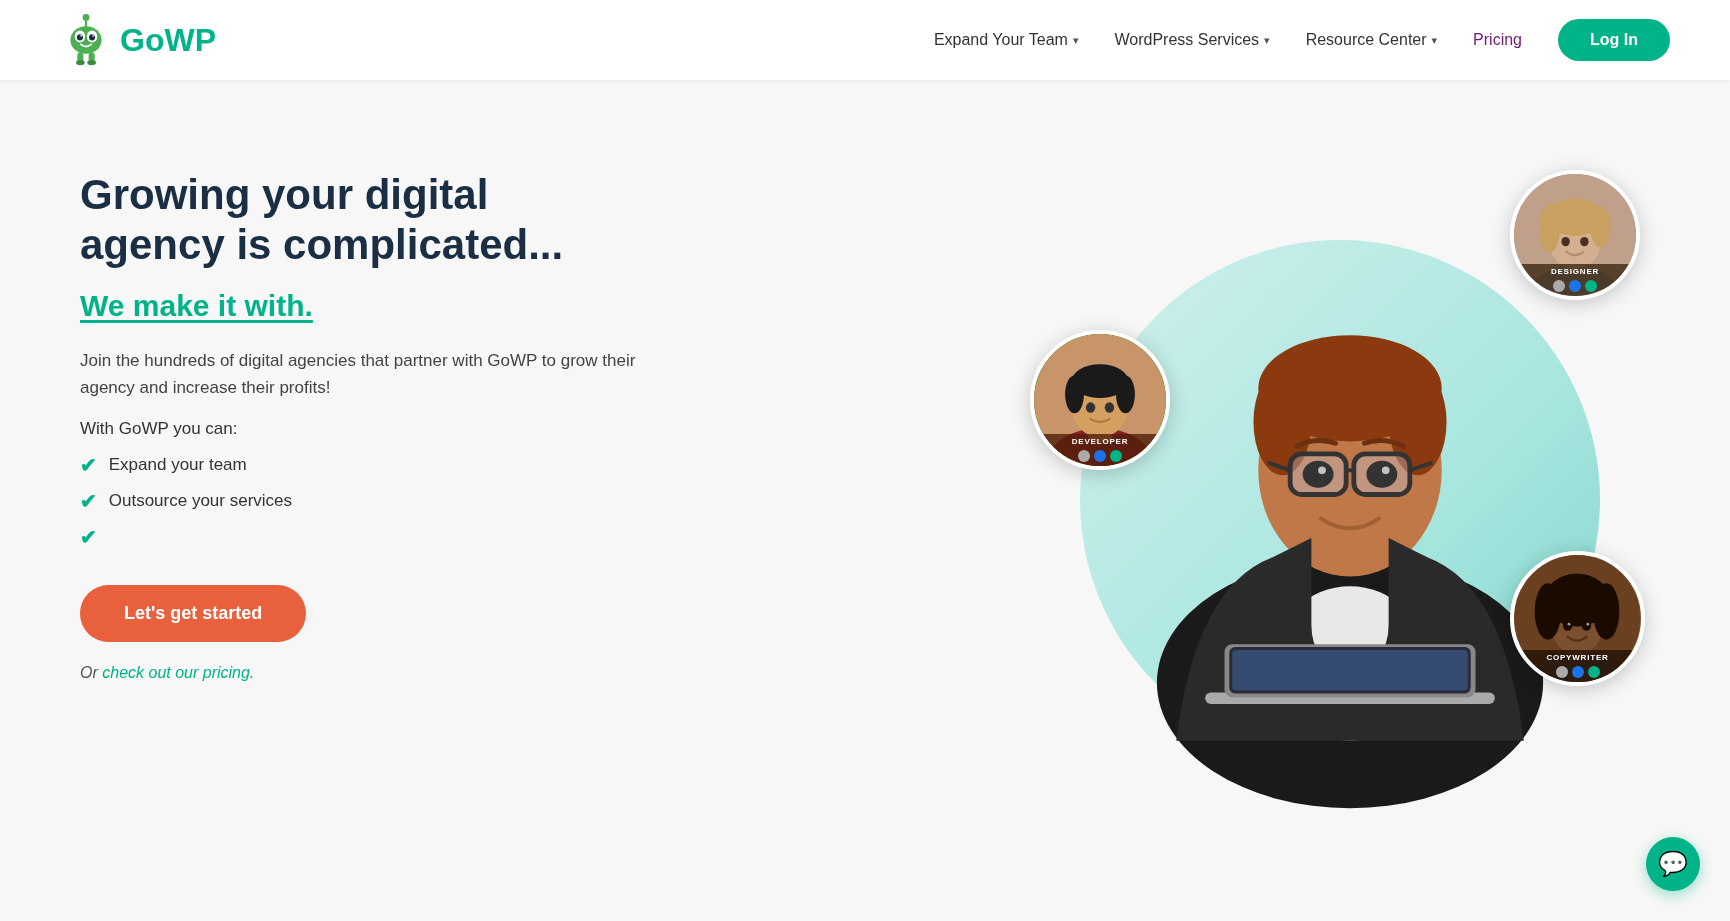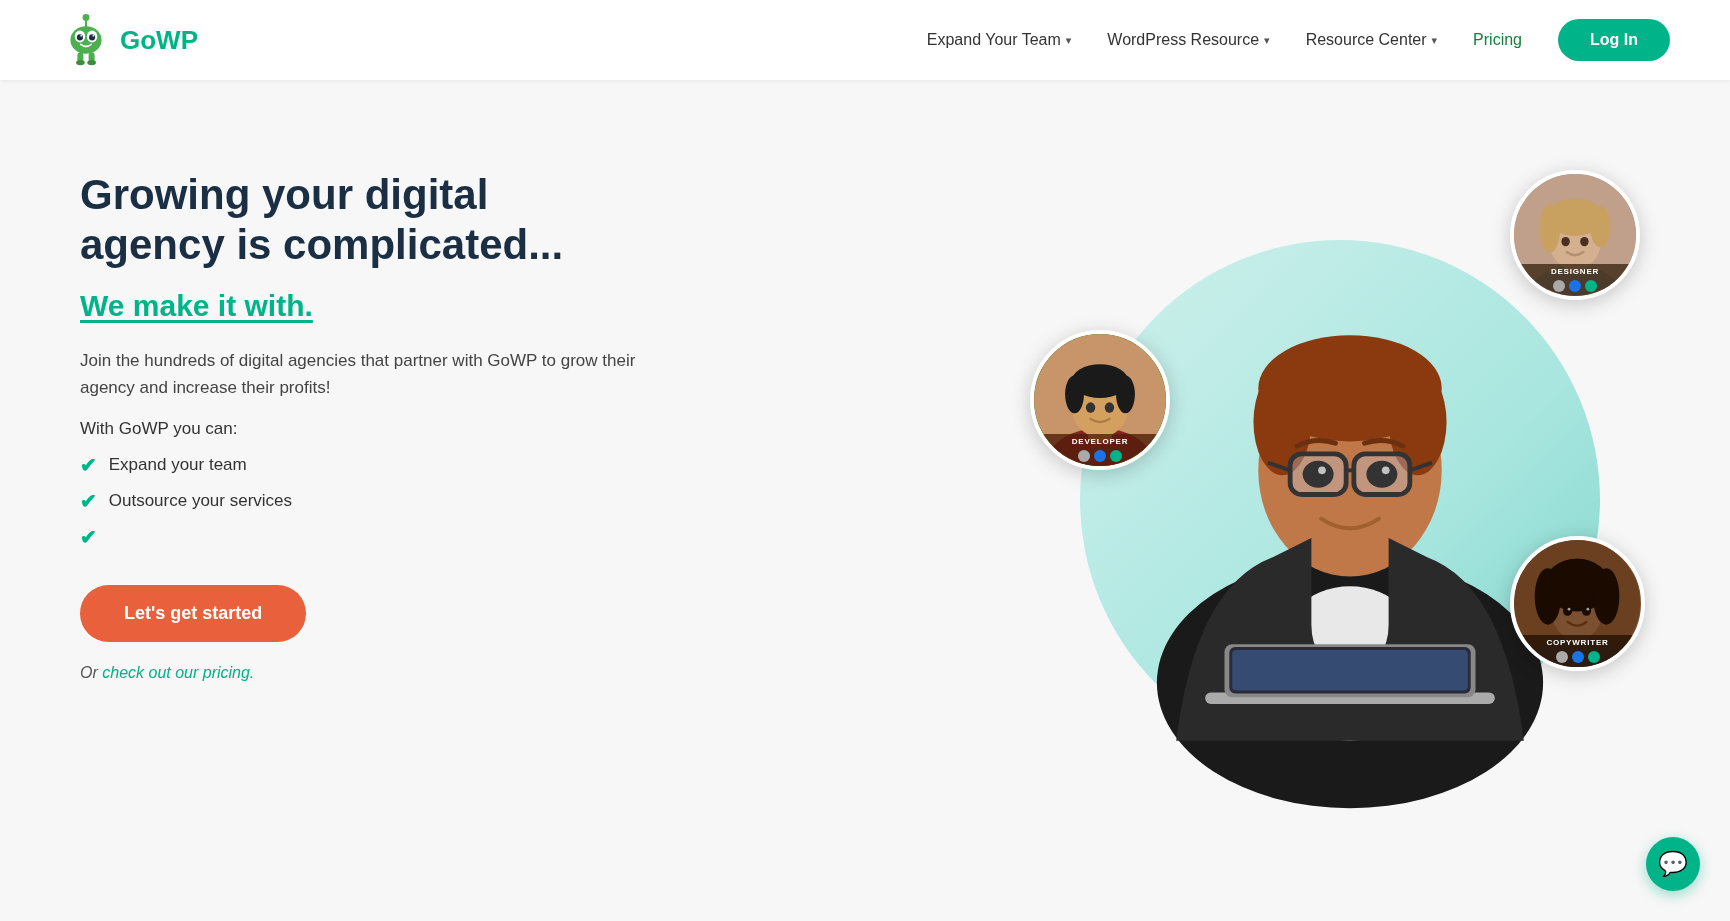--- a/index.html
+++ b/index.html
@@ -20,21 +20,21 @@
     .logo-area {
       display: flex;
       align-items: center;
       gap: 8px;
     }
     .logo-icon {
       width: 52px;
       height: 52px;
     }
     .logo-text {
-      font-size: 26px;
+      font-size: 32px;
       font-weight: 700;
       color: #1a2e44;
     }
     .logo-text span { color: #00b388; }
 
     nav {
       display: flex;
       align-items: center;
       gap: 36px;
     }
@@ -46,21 +46,21 @@
       color: #333;
       cursor: pointer;
       font-weight: 500;
       white-space: nowrap;
     }
     .nav-chevron {
       font-size: 11px;
       color: #555;
       margin-top: 1px;
     }
-    .nav-pricing { font-weight: 500; color: #15803d; }
+    .nav-pricing { font-weight: 500; color: #701a75; }
 
     .login-btn {
       background: #00b388;
       color: #fff;
       border: none;
       border-radius: 50px;
       padding: 12px 32px;
       font-size: 16px;
       font-weight: 700;
       cursor: pointer;
@@ -266,21 +266,21 @@
       <span>Go</span><span style="color:#00b388">WP</span>
     </span>
   </div>
 
   <nav>
     <div class="nav-item">
       <span>Expand Your Team</span>
       <span class="nav-chevron">▾</span>
     </div>
     <div class="nav-item">
-      <span>WordPress Resource</span>
+      <span>WordPress Services</span>
       <span class="nav-chevron">▾</span>
     </div>
     <div class="nav-item">
       <span>Resource Center</span>
       <span class="nav-chevron">▾</span>
     </div>
     <div class="nav-item nav-pricing">
       <span>Pricing</span>
     </div>
     <button class="login-btn">Log In</button>
@@ -406,21 +406,21 @@
       <div style="position:relative; z-index:2; width:100%;">
         <div style="background:rgba(60,40,20,0.80); color:#fff; font-size:8px; font-weight:700; text-align:center; padding:3px 2px 1px; letter-spacing:0.8px;">DESIGNER</div>
         <div style="display:flex; gap:4px; padding:3px 4px 4px; background:rgba(60,40,20,0.80); justify-content:center;">
           <div style="width:12px;height:12px;border-radius:50%;background:#aaa;"></div>
           <div style="width:12px;height:12px;border-radius:50%;background:#1a73e8;"></div>
           <div style="width:12px;height:12px;border-radius:50%;background:#00b388;"></div>
         </div>
       </div>
     </div>
 
-    <div class="profile-card copywriter-card" style="position:absolute; right:5px; bottom:119px; width:135px; height:135px; border-radius:50%; overflow:hidden; border:4px solid #fff; box-shadow:0 4px 20px rgba(0,0,0,0.2); background:#7a5030; display:flex; flex-direction:column; justify-content:flex-end;">
+    <div class="profile-card copywriter-card" style="position:absolute; right:5px; bottom:104px; width:135px; height:135px; border-radius:50%; overflow:hidden; border:4px solid #fff; box-shadow:0 4px 20px rgba(0,0,0,0.2); background:#7a5030; display:flex; flex-direction:column; justify-content:flex-end;">
       <svg viewBox="0 0 135 135" style="position:absolute;top:0;left:0;width:100%;height:100%;">
         <circle cx="67" cy="67" r="67" fill="#6a4020"></circle>
         <ellipse cx="67" cy="135" rx="52" ry="33" fill="#444"></ellipse>
         <rect x="54" y="88" width="26" height="22" rx="8" fill="#7a5030"></rect>
         <ellipse cx="67" cy="73" rx="28" ry="33" fill="#7a5030"></ellipse>
 
         <ellipse cx="67" cy="48" rx="35" ry="28" fill="#1a0a00"></ellipse>
         <ellipse cx="36" cy="60" rx="14" ry="30" fill="#1a0a00"></ellipse>
         <ellipse cx="98" cy="60" rx="14" ry="30" fill="#1a0a00"></ellipse>
         <ellipse cx="67" cy="40" rx="28" ry="20" fill="#1a0a00"></ellipse>

